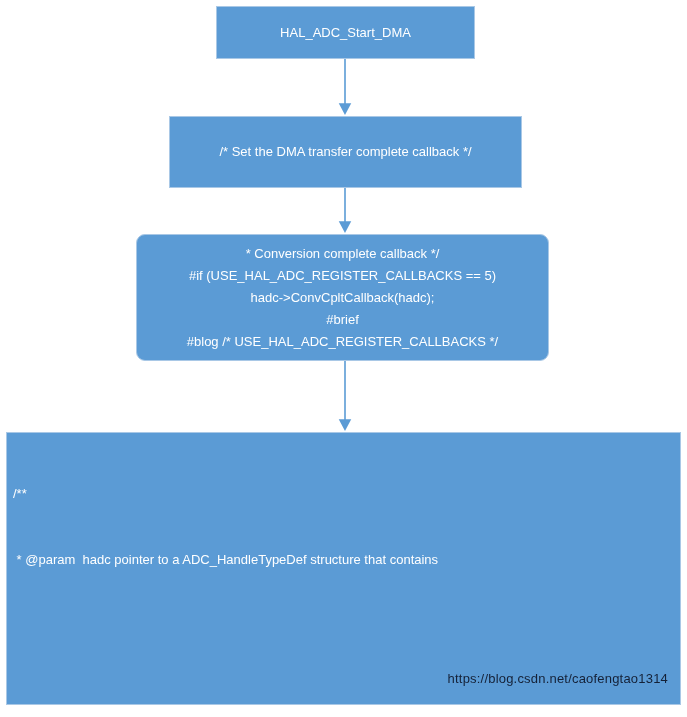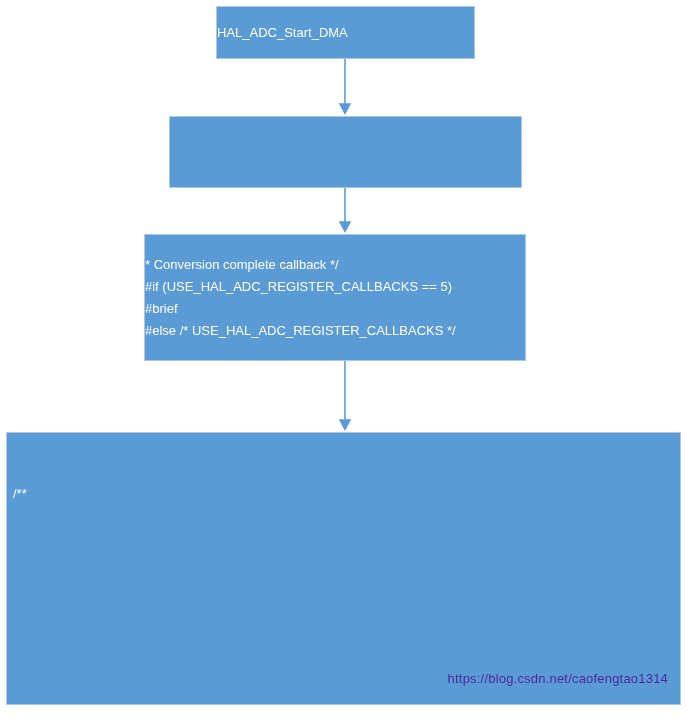--- a/index.html
+++ b/index.html
@@ -30,21 +30,21 @@
     color: #ffffff;
     font-size: 13px;
     line-height: 22px;
     white-space: pre;
     box-shadow: 0 0 0 1px rgba(255,255,255,0.0);
   }
   .node.centered {
     text-align: center;
     display: flex;
     flex-direction: column;
-    align-items: flex-start;
+    align-items: center;
     justify-content: center;
   }
   .node.code {
     text-align: left;
     padding: 6px 8px 6px 6px;
   }
   .node-line {
     display: block;
     white-space: pre;
   }
@@ -56,24 +56,25 @@
     width: 259px;
     height: 53px;
   }
   #node-set-dma-callback {
     left: 169px;
     top: 116px;
     width: 353px;
     height: 72px;
   }
   #node-conv-cplt-dispatch {
-    left: 144px;
+    left: 136px;
     top: 234px;
-    width: 382px;
+    width: 413px;
     height: 127px;
+    border-radius: 9px;
   }
   #node-weak-callback-impl {
     left: 6px;
     top: 432px;
     width: 675px;
     height: 273px;
     line-height: 22px;
     font-size: 13px;
   }
 
@@ -84,21 +85,21 @@
     top: 0;
     width: 687px;
     height: 717px;
     pointer-events: none;
   }
 
   .watermark {
     position: absolute;
     right: 12px;
     bottom: 14px;
-    color: #4c1d95;
+    color: #0f172a;
     opacity: 0.92;
     font-size: 13px;
     letter-spacing: 0.2px;
     white-space: nowrap;
   }
 </style>
 </head>
 <body>
 
 <div class="flow-canvas">
@@ -121,31 +122,34 @@
     <g>
       <line x1="345" y1="361" x2="345" y2="425" stroke="#5b9bd5" stroke-width="1.6" marker-end="url(#arrowhead)"></line>
     </g>
   </svg>
 
   <div class="node centered" id="node-start">
     <span class="node-line">HAL_ADC_Start_DMA</span>
   </div>
 
   <div class="node centered" id="node-set-dma-callback">
+    <span class="node-line">/* Set the DMA transfer complete callback */</span>
   </div>
 
   <div class="node centered" id="node-conv-cplt-dispatch">
     <span class="node-line">* Conversion complete callback */</span>
     <span class="node-line">#if (USE_HAL_ADC_REGISTER_CALLBACKS == 5)</span>
+    <span class="node-line">hadc-&gt;ConvCpltCallback(hadc);</span>
     <span class="node-line">#brief</span>
-    <span class="node-line">#else /* USE_HAL_ADC_REGISTER_CALLBACKS */</span>
+    <span class="node-line">#blog /* USE_HAL_ADC_REGISTER_CALLBACKS */</span>
   </div>
 
   <div class="node code" id="node-weak-callback-impl">
     <span class="node-line">/**</span>
+    <span class="node-line"> * @param  hadc pointer to a ADC_HandleTypeDef structure that contains</span>
     
     
     
     
     
     
     
     
     
     

